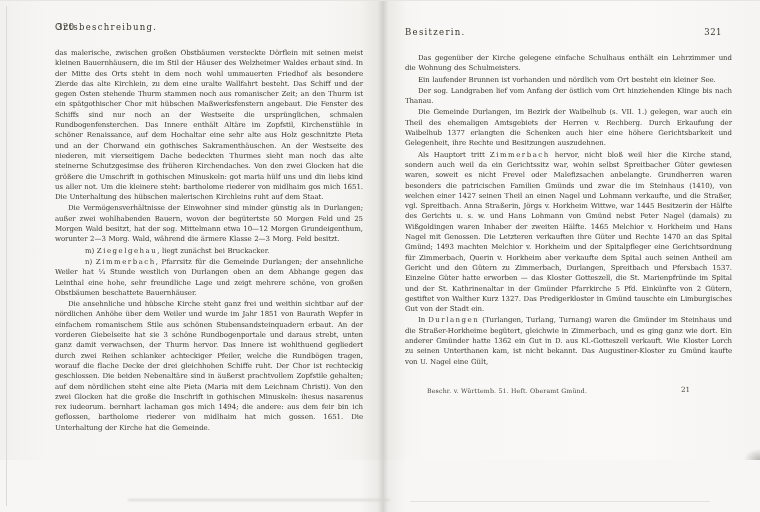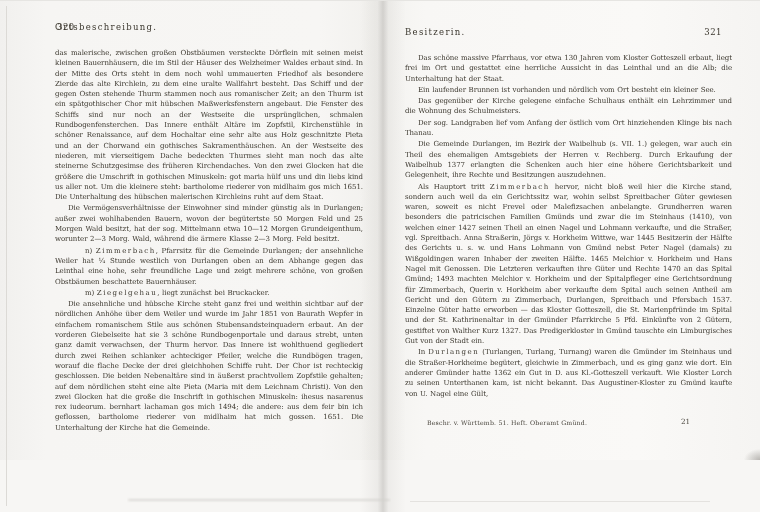--- a/index.html
+++ b/index.html
@@ -71,35 +71,34 @@
   <div class="corner-br"></div>
 
   <div class="page page-left">
     <div class="pg-header">
       <span class="pg-num">320</span>
       <span class="pg-title">Ortsbeschreibung.</span>
     </div>
     <div class="pg-body">
         <p class="para indent-none"><span>das malerische, zwischen großen Obstbäumen versteckte Dörflein mit seinen meist kleinen Bauernhäusern, die im Stil der Häuser des Welzheimer Waldes erbaut sind. In der Mitte des Orts steht in dem noch wohl ummauerten Friedhof als besondere Zierde das alte Kirchlein, zu dem eine uralte Wallfahrt besteht. Das Schiff und der gegen Osten stehende Thurm stammen noch aus romanischer Zeit; an den Thurm ist ein spätgothischer Chor mit hübschen Maßwerksfenstern angebaut. Die Fenster des Schiffs sind nur noch an der Westseite die ursprünglichen, schmalen Rundbogenfensterchen. Das Innere enthält Altäre im Zopfstil, Kirchenstühle in schöner Renaissance, auf dem Hochaltar eine sehr alte aus Holz geschnitzte Pieta und an der Chorwand ein gothisches Sakramenthäuschen. An der Westseite des niederen, mit vierseitigem Dache bedeckten Thurmes sieht man noch das alte steinerne Schutzgesimse des früheren Kirchendaches. Von den zwei Glocken hat die größere die Umschrift in gothischen Minuskeln: got maria hülf uns und din liebs kind us aller not. Um die kleinere steht: bartholome riederer von midlhaim gos mich 1651. Die Unterhaltung des hübschen malerischen Kirchleins ruht auf dem Staat.</span></p>
         <p class="para indent-normal"><span>Die Vermögensverhältnisse der Einwohner sind minder günstig als in Durlangen; außer zwei wohlhabenden Bauern, wovon der begütertste 50 Morgen Feld und 25 Morgen Wald besitzt, hat der sog. Mittelmann etwa 10—12 Morgen Grundeigenthum, worunter 2—3 Morg. Wald, während die ärmere Klasse 2—3 Morg. Feld besitzt.</span></p>
+        <p class="para indent-wide"><span>m) </span><span class="sperr">Ziegelgehau</span><span>, liegt zunächst bei Bruckacker.</span></p>
         <p class="para indent-wide"><span>n) </span><span class="sperr">Zimmerbach</span><span>, Pfarrsitz für die Gemeinde Durlangen; der ansehnliche Weiler hat ¼ Stunde westlich von Durlangen oben an dem Abhange gegen das Leinthal eine hohe, sehr freundliche Lage und zeigt mehrere schöne, von großen Obstbäumen beschattete Bauernhäuser.</span></p>
-        <p class="para indent-wide"><span>m) </span><span class="sperr">Ziegelgehau</span><span>, liegt zunächst bei Bruckacker.</span></p>
         <p class="para indent-normal"><span>Die ansehnliche und hübsche Kirche steht ganz frei und weithin sichtbar auf der nördlichen Anhöhe über dem Weiler und wurde im Jahr 1851 von Baurath Wepfer in einfachem romanischem Stile aus schönen Stubensandsteinquadern erbaut. An der vorderen Giebelseite hat sie 3 schöne Rundbogenportale und daraus strebt, unten ganz damit verwachsen, der Thurm hervor. Das Innere ist wohlthuend gegliedert durch zwei Reihen schlanker achteckiger Pfeiler, welche die Rundbögen tragen, worauf die flache Decke der drei gleichhohen Schiffe ruht. Der Chor ist rechteckig geschlossen. Die beiden Nebenaltäre sind in äußerst prachtvollem Zopfstile gehalten; auf dem nördlichen steht eine alte Pieta (Maria mit dem Leichnam Christi). Von den zwei Glocken hat die große die Inschrift in gothischen Minuskeln: ihesus nasarenus rex iudeorum. bernhart lachaman gos mich 1494; die andere: aus dem feir bin ich geflossen, bartholome riederer von midlhaim hat mich gossen. 1651. Die Unterhaltung der Kirche hat die Gemeinde.</span></p>
       </div>
   </div>
 
   <div class="page page-right">
     <div class="pg-header">
       <span class="pg-title">Besitzerin.</span>
       <span class="pg-num">321</span>
     </div>
     <div class="pg-body">
-        <p class="para indent-normal"><span>Das schöne massive Pfarrhaus, vor etwa 130 Jahren vom Kloster Gotteszell erbaut, liegt frei im Ort und gestattet eine herrliche Aussicht in das Leinthal und an die Alb; die Unterhaltung hat der Staat.</span></p>
+        <p class="para indent-normal"><span>Das gegenüber der Kirche gelegene einfache Schulhaus enthält ein Lehrzimmer und die Wohnung des Schulmeisters.</span></p>
         <p class="para indent-normal"><span>Ein laufender Brunnen ist vorhanden und nördlich vom Ort besteht ein kleiner See.</span></p>
-        <p class="para indent-normal"><span>Das gegenüber der Kirche gelegene einfache Schulhaus enthält ein Lehrzimmer und die Wohnung des Schulmeisters.</span></p>
         <p class="para indent-normal"><span>Der sog. Landgraben lief vom Anfang der östlich vom Ort hinziehenden Klinge bis nach Thanau.</span></p>
         <p class="para indent-normal"><span>Die Gemeinde Durlangen, im Bezirk der Waibelhub (s. VII. 1.) gelegen, war auch ein Theil des ehemaligen Amtsgebiets der Herren v. Rechberg. Durch Erkaufung der Waibelhub 1377 erlangten die Schenken auch hier eine höhere Gerichtsbarkeit und Gelegenheit, ihre Rechte und Besitzungen auszudehnen.</span></p>
         <p class="para indent-normal"><span>Als Hauptort tritt </span><span class="sperr">Zimmerbach</span><span> hervor, nicht bloß weil hier die Kirche stand, sondern auch weil da ein Gerichtssitz war, wohin selbst Spreitbacher Güter gewiesen waren, soweit es nicht Frevel oder Malefizsachen anbelangte. Grundherren waren besonders die patricischen Familien Gmünds und zwar die im Steinhaus (1410), von welchen einer 1427 seinen Theil an einen Nagel und Lohmann verkaufte, und die Straßer, vgl. Spreitbach. Anna Straßerin, Jörgs v. Horkheim Wittwe, war 1445 Besitzerin der Hälfte des Gerichts u. s. w. und Hans Lohmann von Gmünd nebst Peter Nagel (damals) zu Wißgoldingen waren Inhaber der zweiten Hälfte. 1465 Melchior v. Horkheim und Hans Nagel mit Genossen. Die Letzteren verkauften ihre Güter und Rechte 1470 an das Spital Gmünd; 1493 machten Melchior v. Horkheim und der Spitalpfleger eine Gerichtsordnung für Zimmerbach, Querin v. Horkheim aber verkaufte dem Spital auch seinen Antheil am Gericht und den Gütern zu Zimmerbach, Durlangen, Spreitbach und Pfersbach 1537. Einzelne Güter hatte erworben — das Kloster Gotteszell, die St. Marienpfründe im Spital und der St. Kathrinenaltar in der Gmünder Pfarrkirche 5 Pfd. Einkünfte von 2 Gütern, gestiftet von Walther Kurz 1327. Das Predigerkloster in Gmünd tauschte ein Limburgisches Gut von der Stadt ein.</span></p>
         <p class="para indent-normal"><span>In </span><span class="sperr">Durlangen</span><span> (Turlangen, Turlang, Turnang) waren die Gmünder im Steinhaus und die Straßer-Horkheime begütert, gleichwie in Zimmerbach, und es ging ganz wie dort. Ein anderer Gmünder hatte 1362 ein Gut in D. aus Kl.-Gotteszell verkauft. Wie Kloster Lorch zu seinen Unterthanen kam, ist nicht bekannt. Das Augustiner-Kloster zu Gmünd kaufte von U. Nagel eine Gült,</span></p>
       </div>
     <div class="pg-footer">
       <span class="imprint">Beschr. v. Württemb. 51. Heft. Oberamt Gmünd.</span>
       <span class="signature">21</span>
     </div>
   </div>

